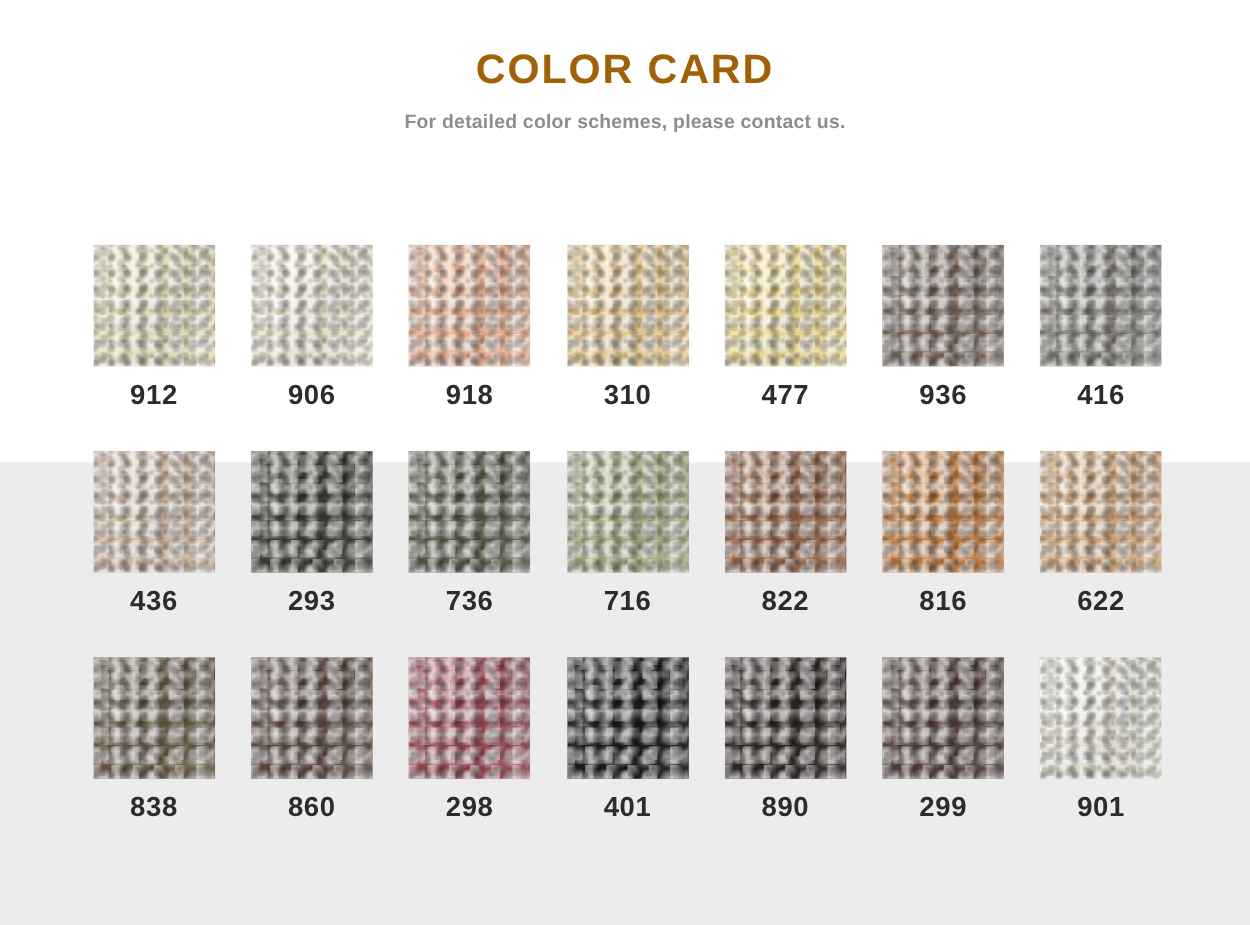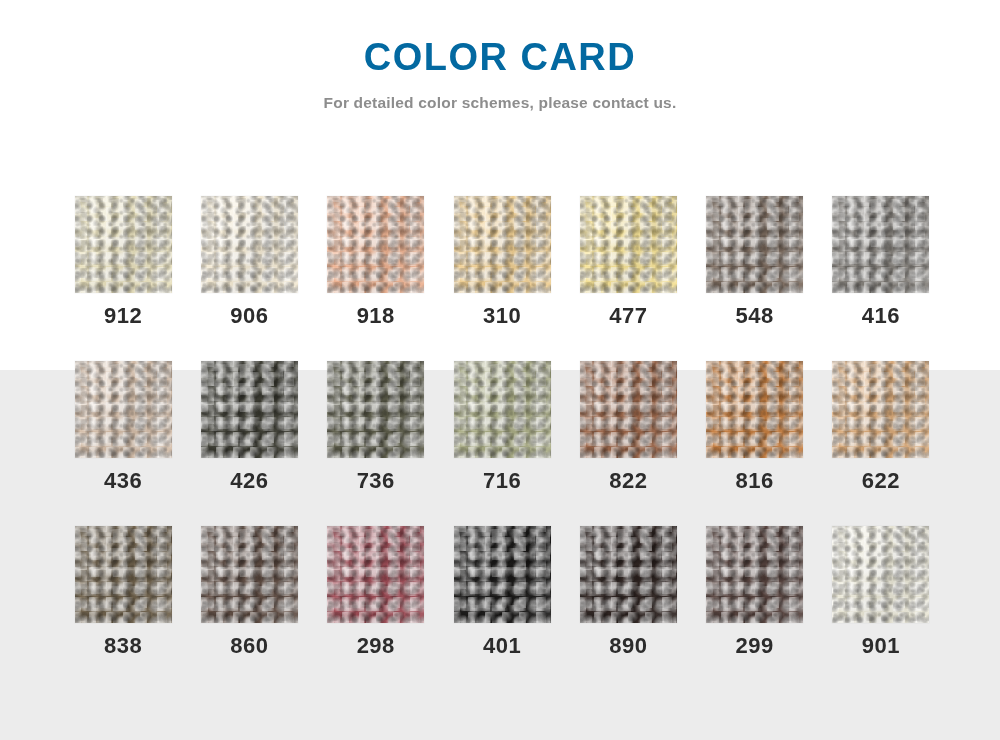--- a/index.html
+++ b/index.html
@@ -41,24 +41,24 @@
   .header {
     position: absolute;
     left: 0; top: 0;
     width: 1000px;
     text-align: center;
     z-index: 4;
   }
   .title {
     margin: 0;
     padding-top: 38px;
-    font-size: 38px;
+    font-size: 33px;
     font-weight: 700;
     letter-spacing: 1.5px;
-    color: #0369a1;
+    color: #a16207;
     line-height: 1.05;
   }
   .subtitle {
     margin: 0;
     padding-top: 16px;
     font-size: 15.5px;
     font-weight: 700;
     letter-spacing: 0.2px;
     color: #8d8d8d;
   }
@@ -186,41 +186,41 @@
         <div class="cell">
           <div class="chip" style="background-color: rgb(246, 226, 149);">
             <div class="chip-sheen"></div>
           </div>
           <div class="label">477</div>
         </div>
         <div class="cell">
           <div class="chip" style="background-color: rgb(123, 106, 93);">
             <div class="chip-sheen"></div>
           </div>
-          <div class="label">548</div>
+          <div class="label">936</div>
         </div>
         <div class="cell">
           <div class="chip" style="background-color: rgb(132, 128, 122);">
             <div class="chip-sheen"></div>
           </div>
           <div class="label">416</div>
         </div>
       </div>
       <div class="row">
         <div class="cell">
           <div class="chip" style="background-color: rgb(212, 189, 168);">
             <div class="chip-sheen"></div>
           </div>
           <div class="label">436</div>
         </div>
         <div class="cell">
           <div class="chip" style="background-color: rgb(61, 61, 51);">
             <div class="chip-sheen"></div>
           </div>
-          <div class="label">426</div>
+          <div class="label">293</div>
         </div>
         <div class="cell">
           <div class="chip" style="background-color: rgb(90, 90, 71);">
             <div class="chip-sheen"></div>
           </div>
           <div class="label">736</div>
         </div>
         <div class="cell">
           <div class="chip" style="background-color: rgb(169, 172, 132);">
             <div class="chip-sheen"></div>

